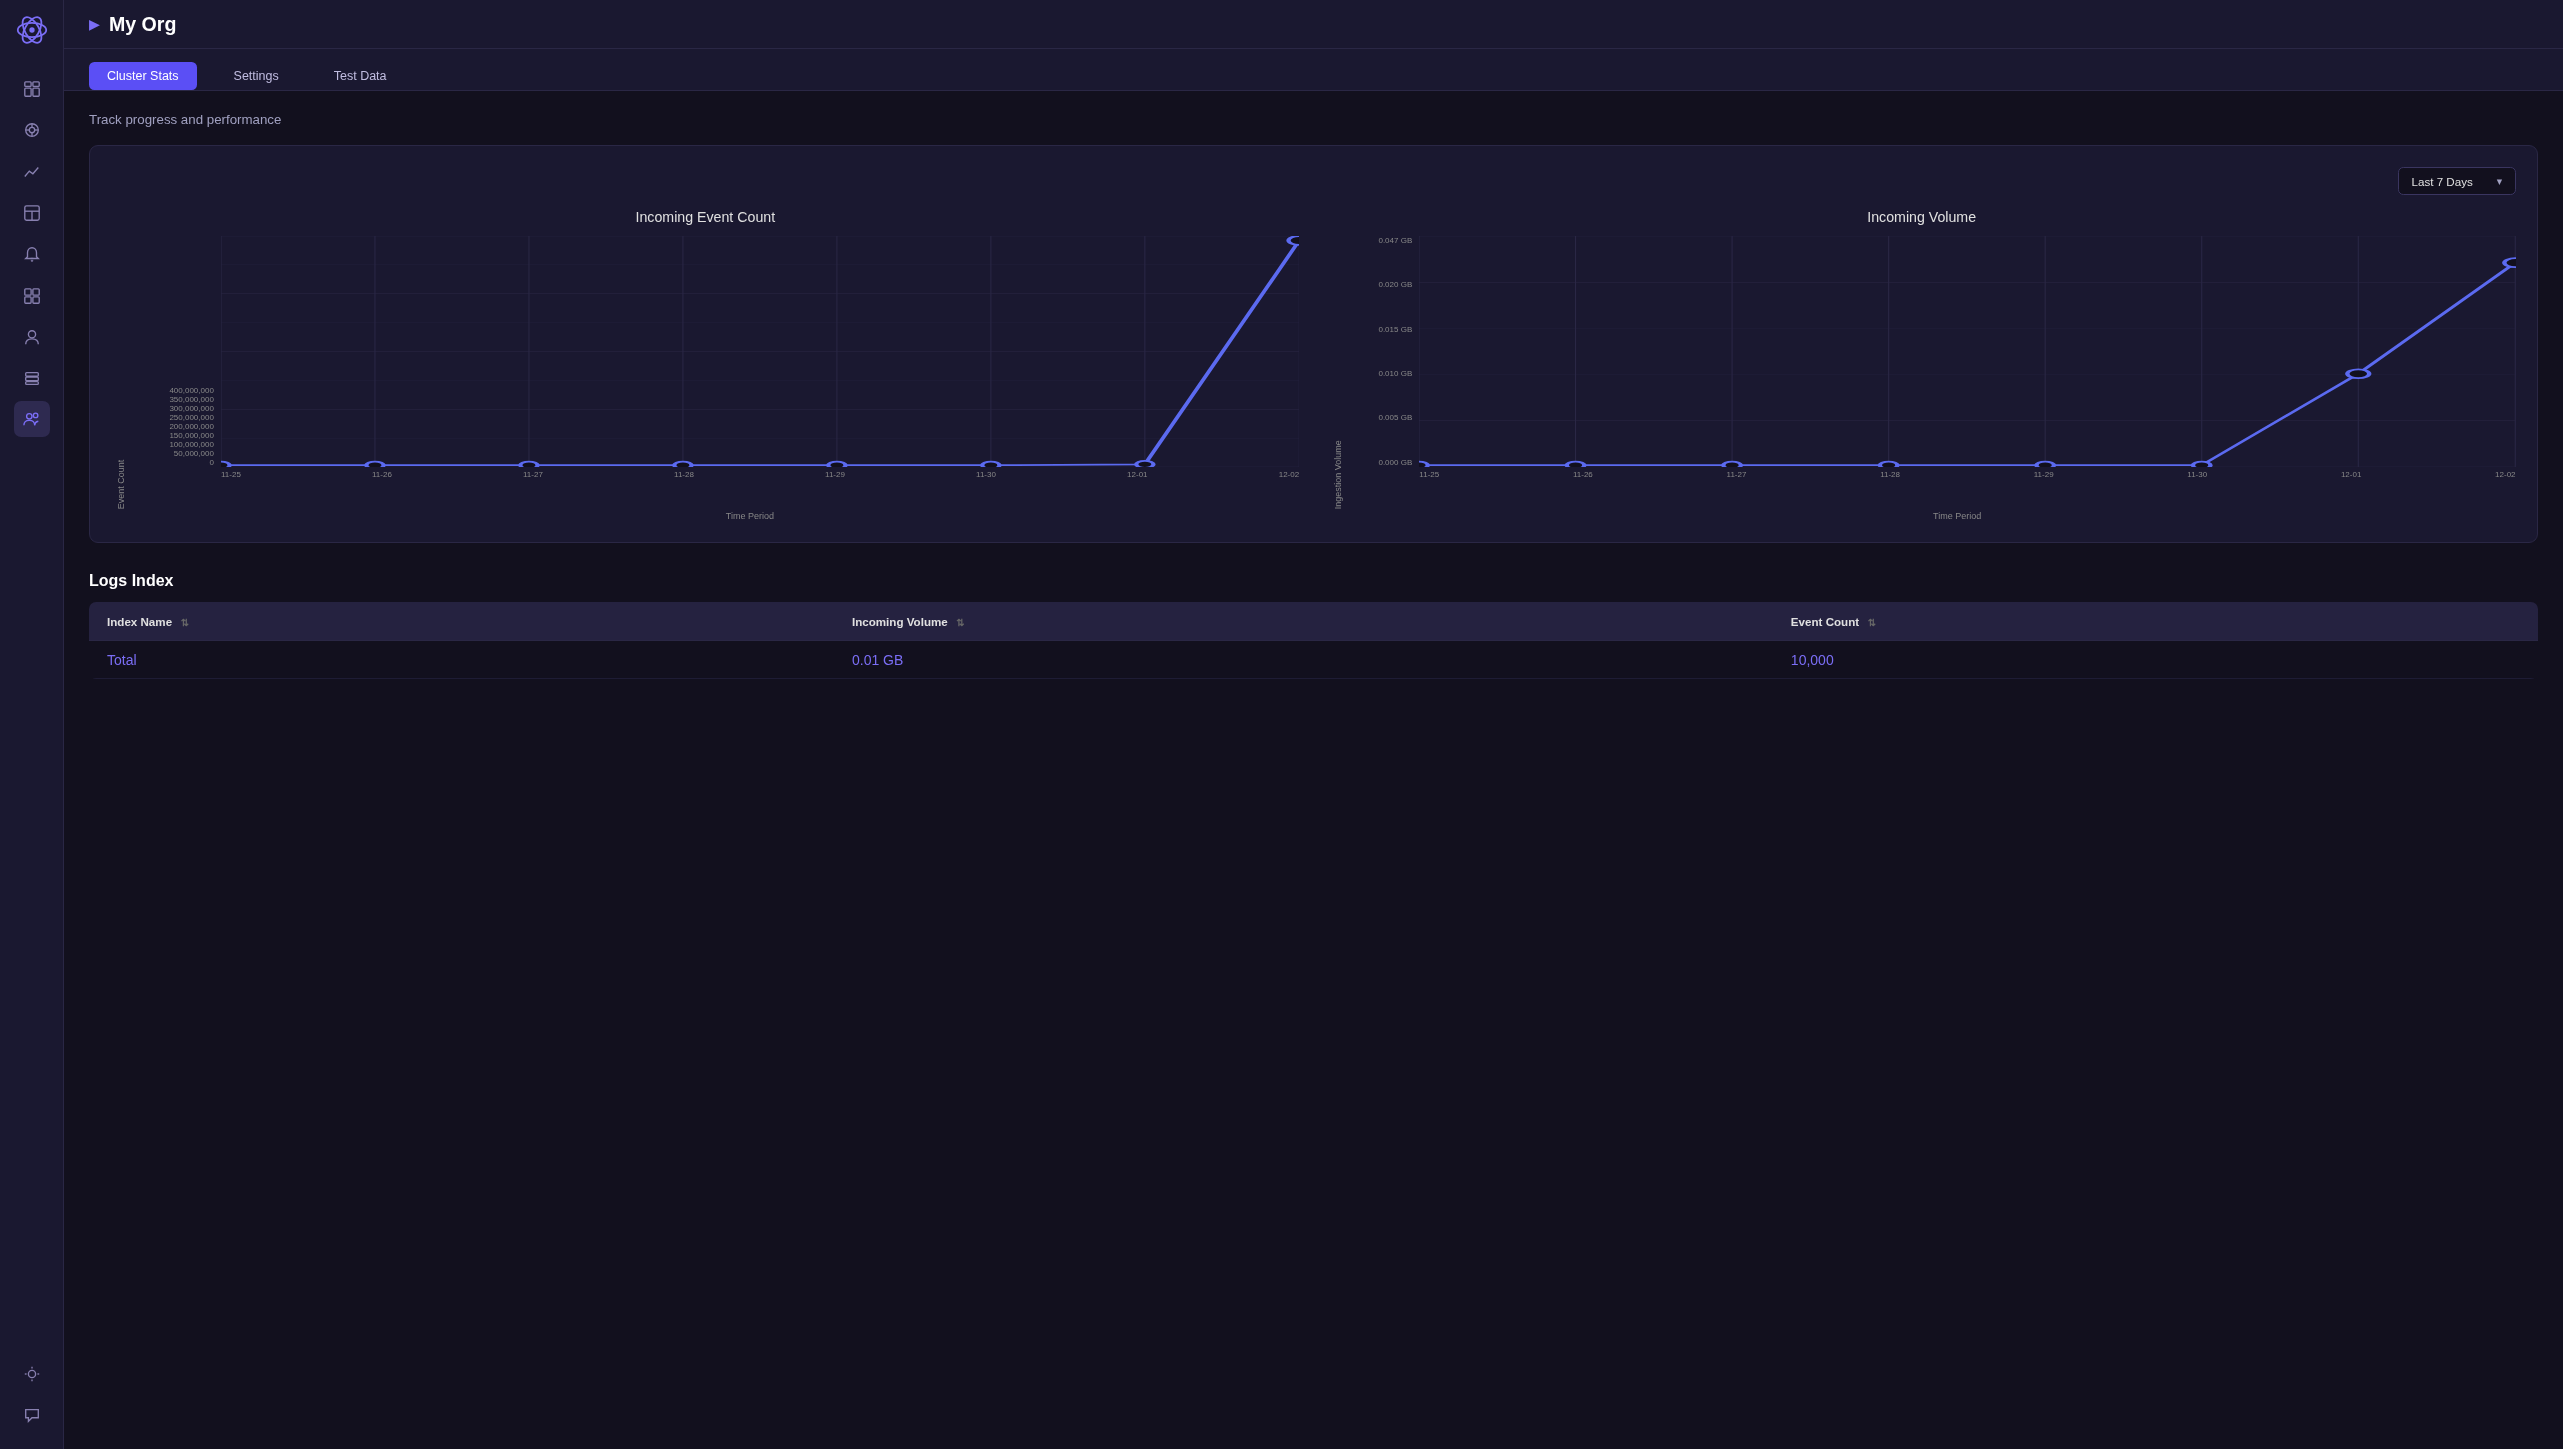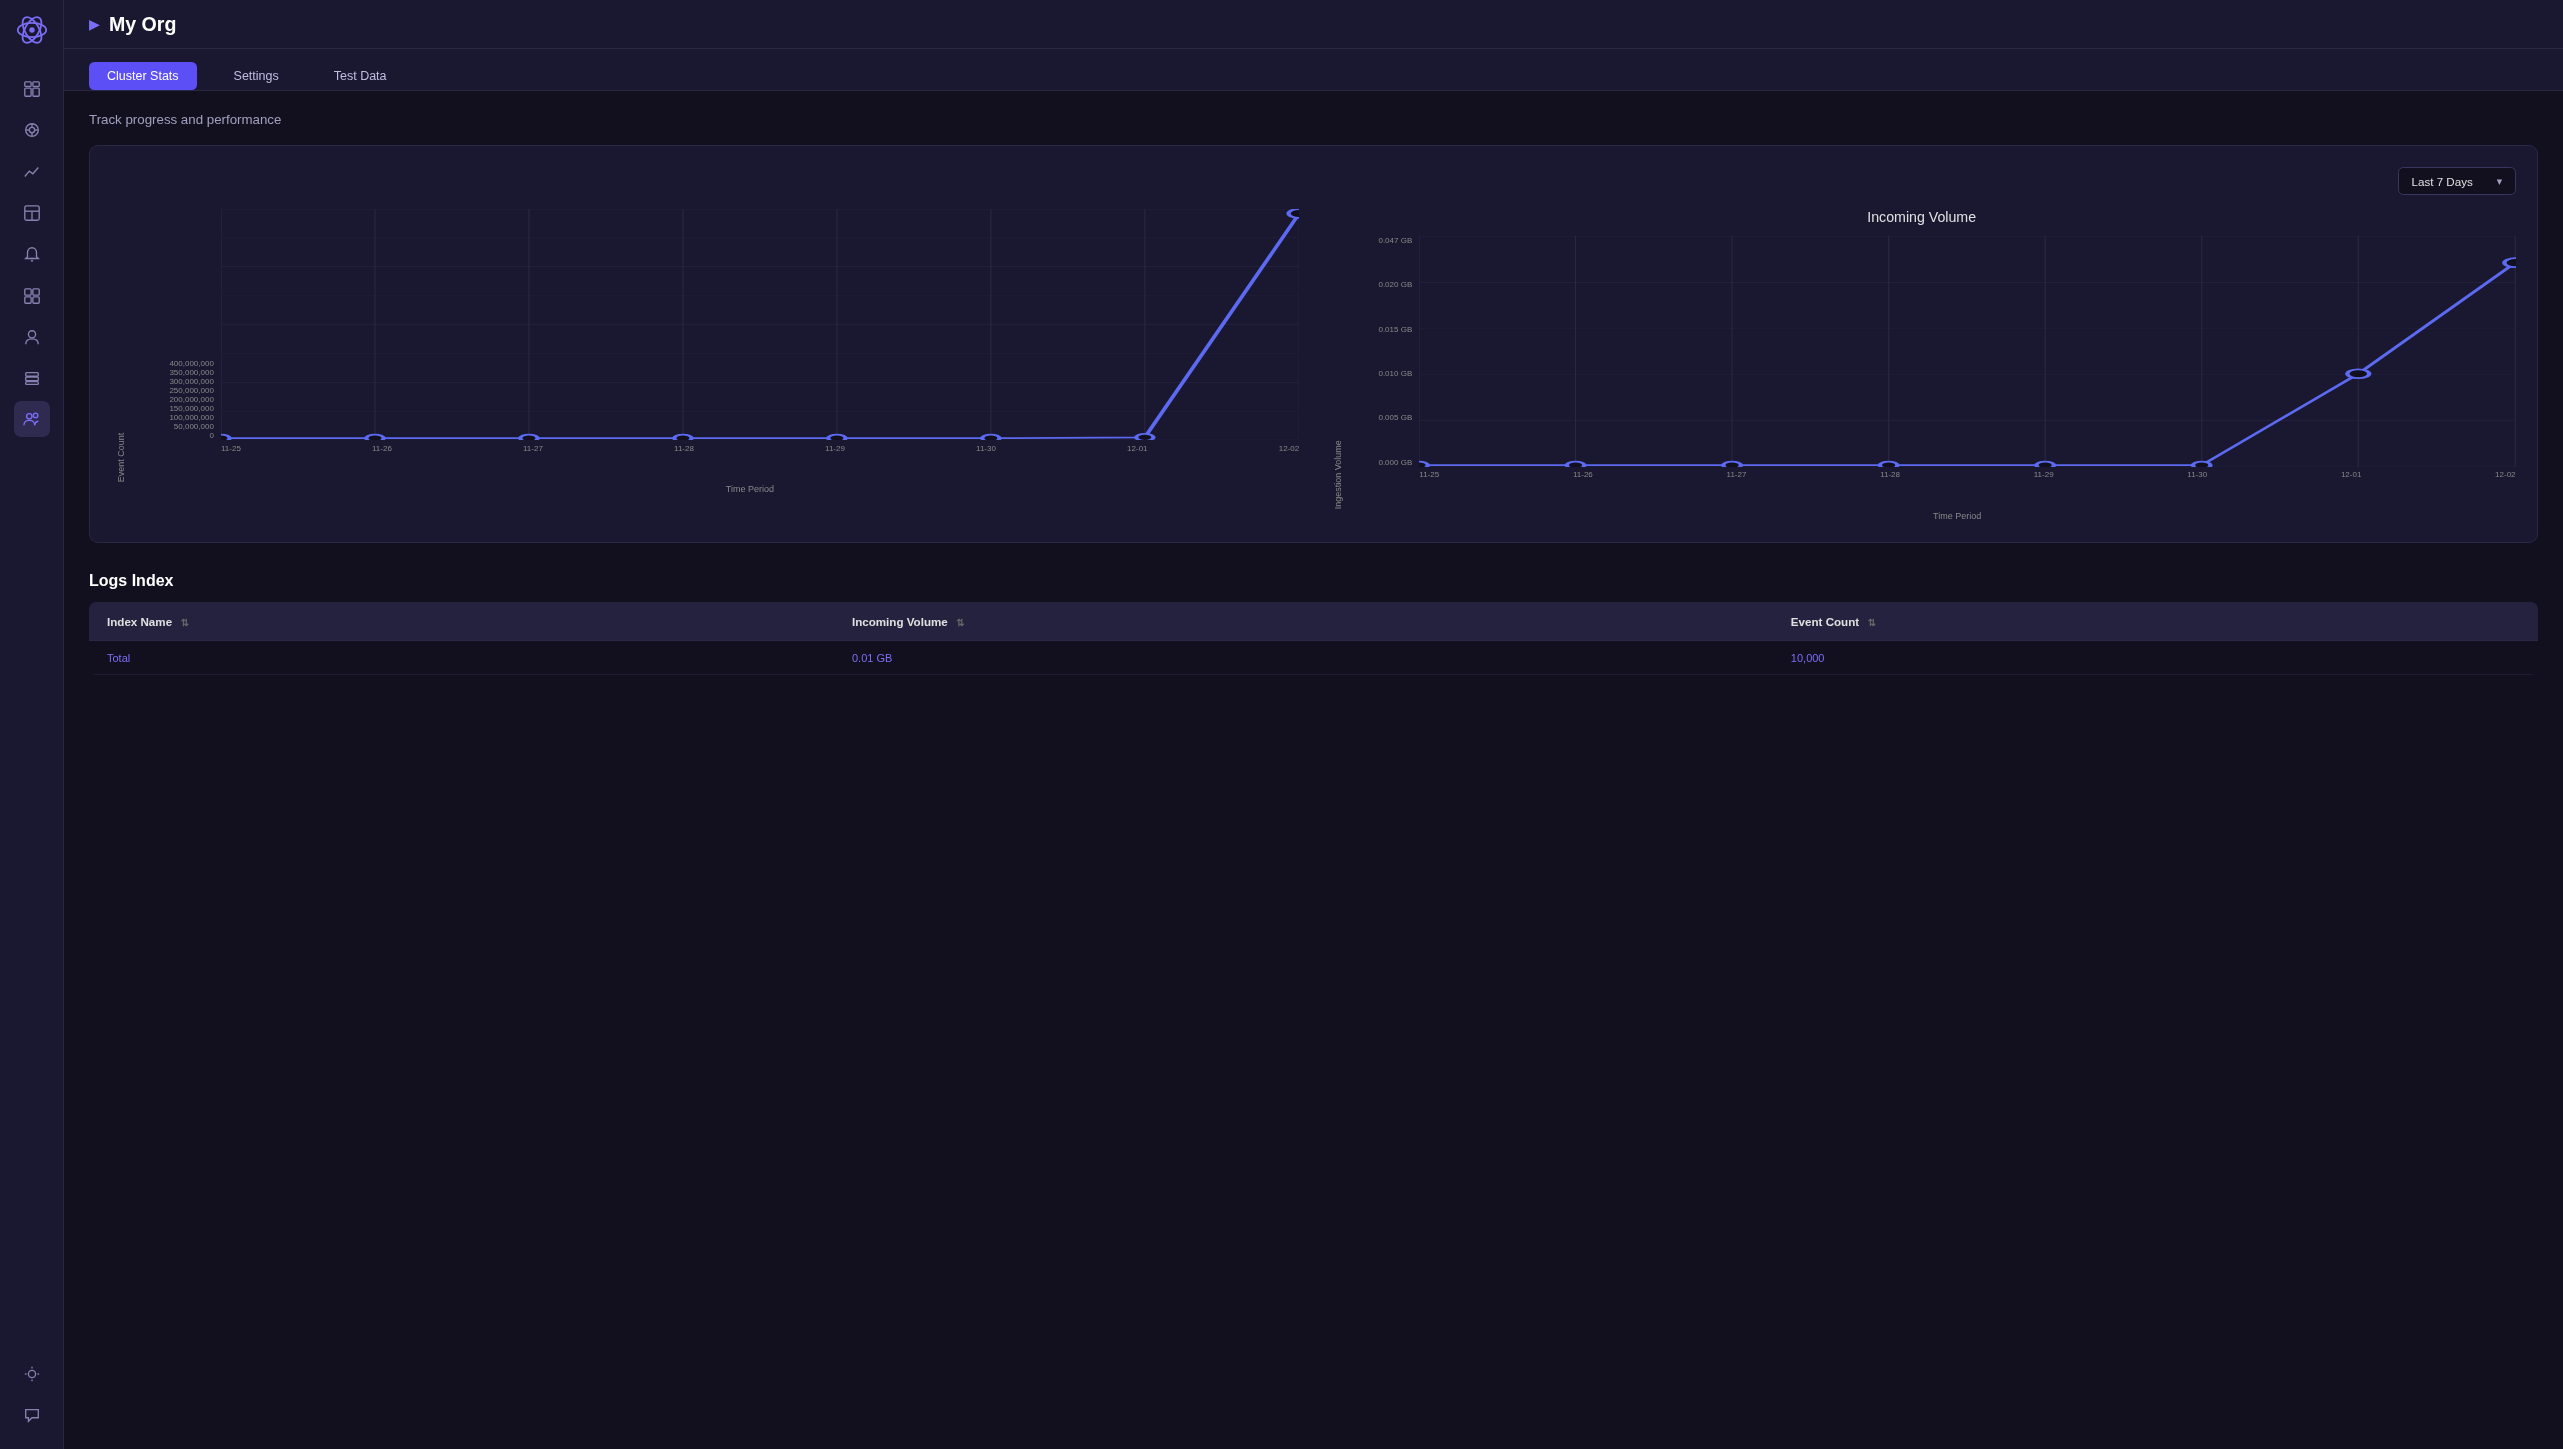--- a/index.html
+++ b/index.html
@@ -236,21 +236,21 @@
       color: #666;
       font-size: 9.8px;
     }
 
     .data-table tbody tr {
       border-bottom: 0.9px solid #1e1c35;
     }
 
     .data-table td {
       padding: 10.7px 18px;
-      font-size: 11px;
+      font-size: 14px;
       color: #7b6ef6;
     }
 
     
     .grid-line {
       stroke: #2a2745;
       stroke-width: 0.5;
     }
 
     .chart-line {
@@ -391,20 +391,21 @@
       <div class="chart-header">
         <div class="date-filter">
           <span>Last 7 Days</span>
           <span class="date-filter-chevron">▾</span>
         </div>
       </div>
 
       <div class="charts-row">
 
         <div class="chart-panel">
+          <div class="chart-title">Incoming Event Count</div>
           <div class="chart-area">
             <div class="chart-inner">
               <div class="y-axis-label">Event Count</div>
               <div class="chart-body" style="flex:1; position:relative; height:258px;">
 
                 <div style="position:absolute; left:0; top:0; bottom:27px; width:89px; display:flex; flex-direction:column; justify-content:flex-end; align-items:flex-end; padding-right:7.1px;">
                   <span style="font-size:8px;color:#888;">400,000,000</span>
                   <span style="font-size:8px;color:#888;">350,000,000</span>
                   <span style="font-size:8px;color:#888;">300,000,000</span>
                   <span style="font-size:8px;color:#888;">250,000,000</span>

